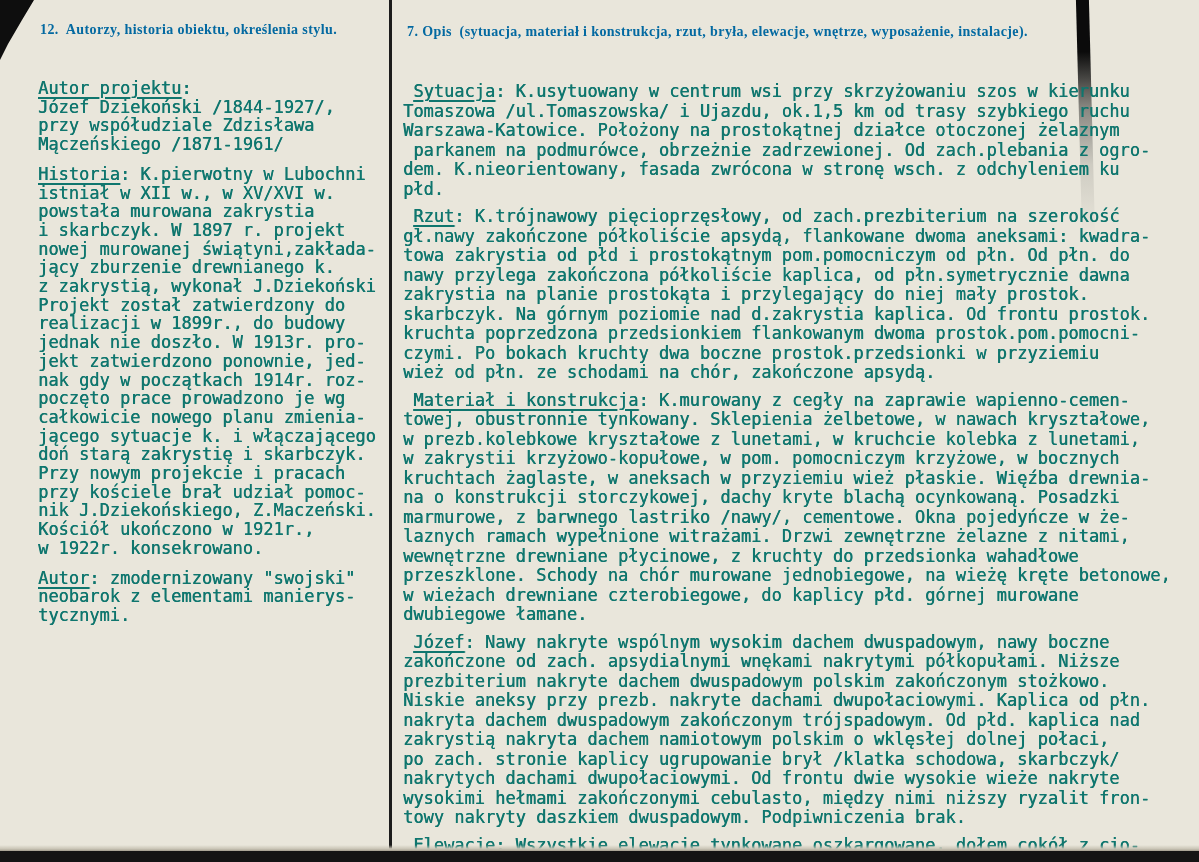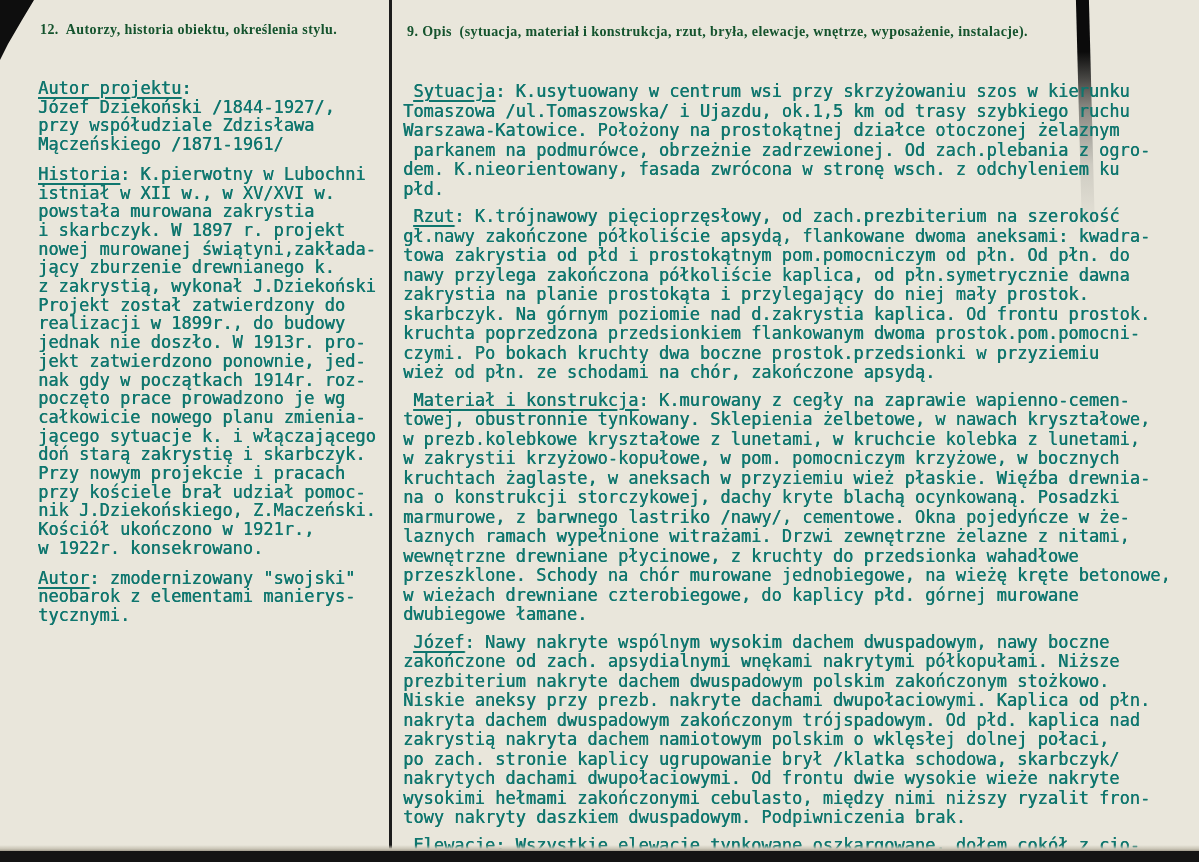--- a/index.html
+++ b/index.html
@@ -5,21 +5,21 @@
   html,body{margin:0;padding:0;}
   body{width:1199px;height:862px;overflow:hidden;font-family:"DejaVu Sans Mono",monospace;}
   .scan{
     position:relative;width:1199px;height:862px;overflow:hidden;
     background:linear-gradient(90deg,#e7e3d6 0%,#eae7db 35%,#edead e 70%,#e9e6d8 100%);
     background-color:#e9e6db;
   }
   .hdr{
     position:absolute;
     font-family:"Liberation Serif",serif;font-weight:bold;font-size:14px;
-    color:#14532d;letter-spacing:.4px;white-space:pre;
+    color:#0369a1;letter-spacing:.4px;white-space:pre;
   }
   .hdr-left{left:40px;top:22px;}
   .hdr-right{left:407px;top:24px;}
   .col{position:absolute;color:#0f766e;text-shadow:.4px 0 0 currentColor;}
   .col-left{left:38px;top:79px;width:350px;font-size:17px;line-height:18.7px;}
   .col-right{left:403px;top:82px;width:796px;font-size:17px;line-height:19.5px;}
   .para{white-space:pre;}
   .col-left .para{margin-bottom:11px;}
   .col-right .para{margin-bottom:8px;}
   .u{text-decoration:underline;text-underline-offset:3px;text-decoration-thickness:1.5px;}
@@ -42,21 +42,21 @@
 </head>
 <body>
 
 <div class="scan">
 
   <div class="corner-tl"></div>
   <div class="edge-tr"></div>
 
   <div class="hdr hdr-left">12.  Autorzy, historia obiektu, określenia stylu.</div>
 
-  <div class="hdr hdr-right">9. Opis  (sytuacja, materiał i konstrukcja, rzut, bryła, elewacje, wnętrze, wyposażenie, instalacje).</div>
+  <div class="hdr hdr-right">7. Opis  (sytuacja, materiał i konstrukcja, rzut, bryła, elewacje, wnętrze, wyposażenie, instalacje).</div>
 
   <div class="col col-left">
       <div class="para"><span class="u">Autor projektu</span>:
 Józef Dziekoński /1844-1927/,
 przy współudziale Zdzisława
 Mączeńskiego /1871-1961/</div>
       <div class="para"><span class="u">Historia</span>: K.pierwotny w Lubochni
 istniał w XII w., w XV/XVI w.
 powstała murowana zakrystia
 i skarbczyk. W 1897 r. projekt

